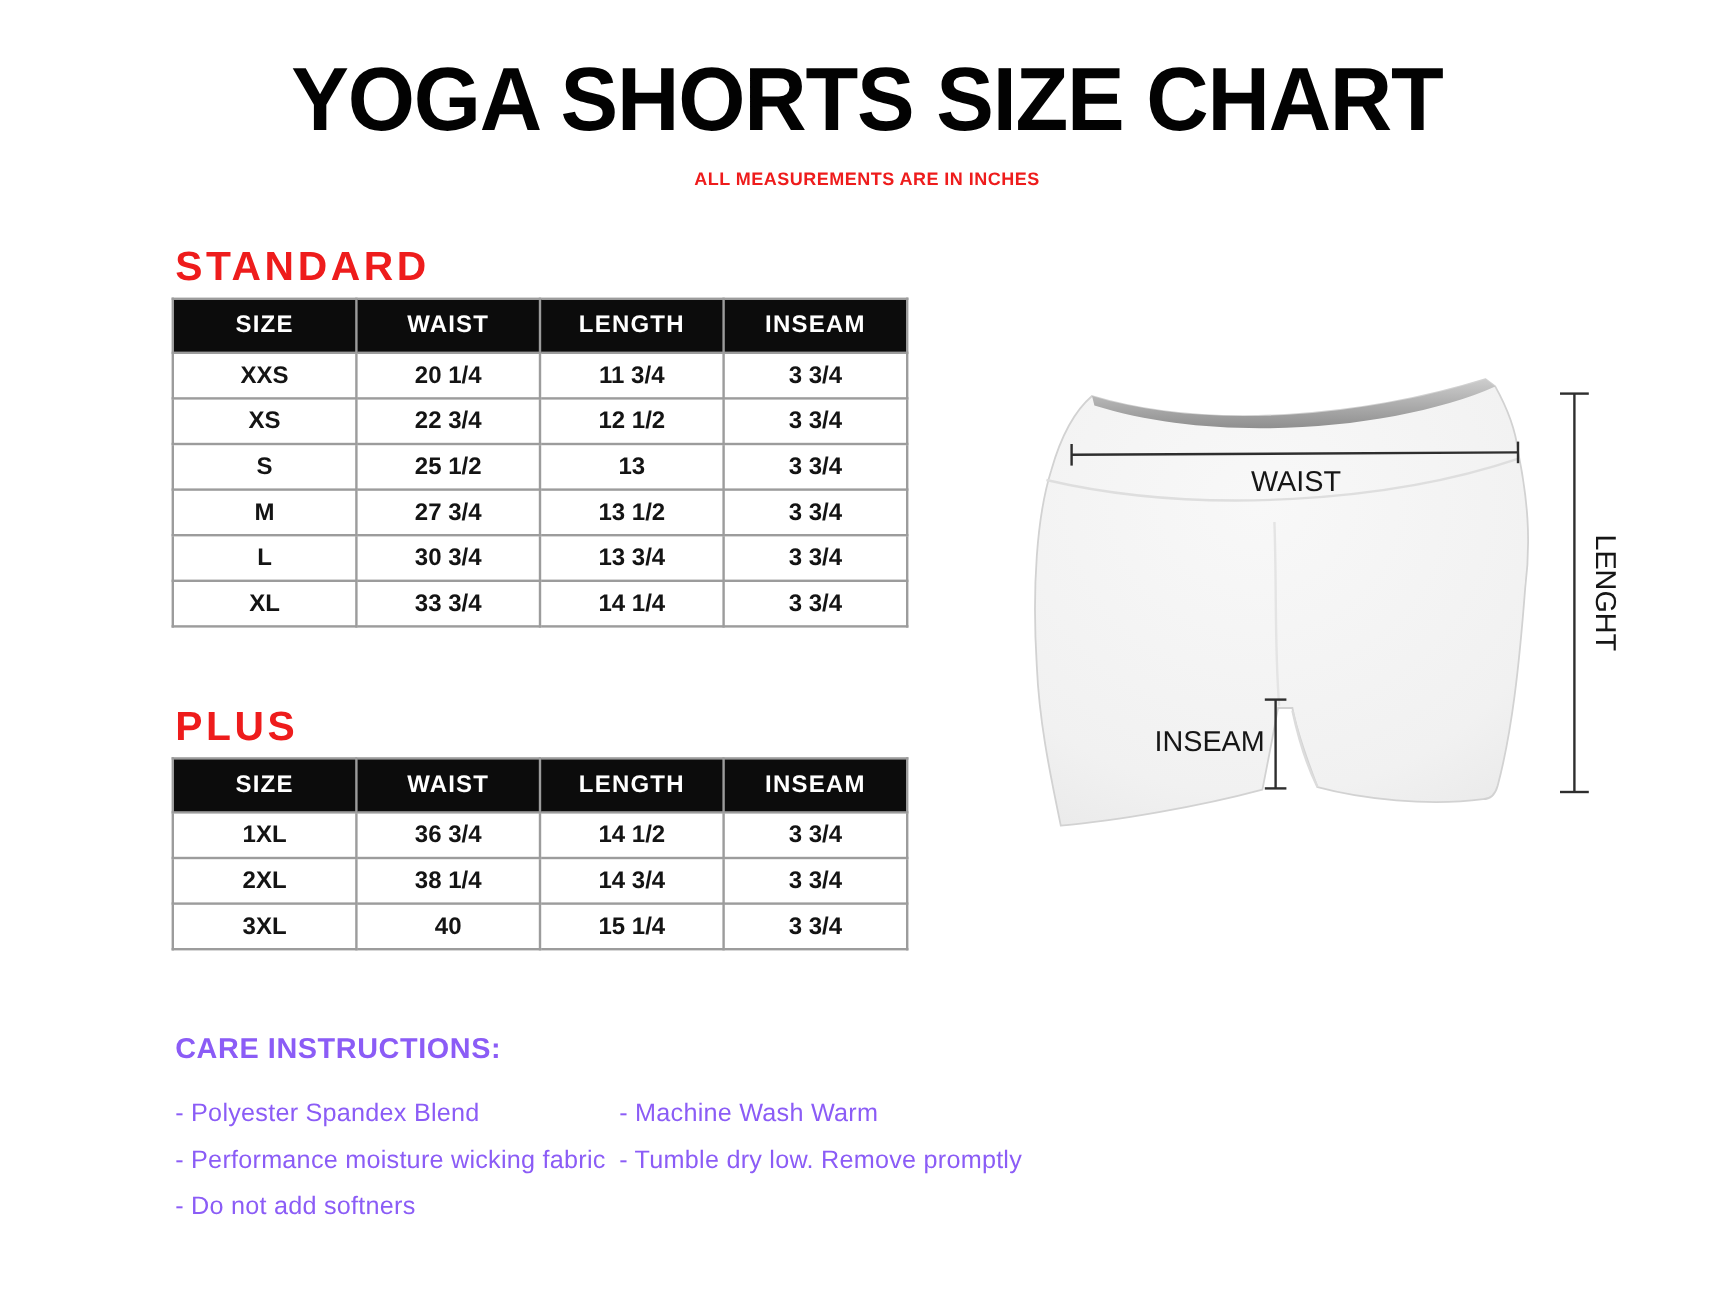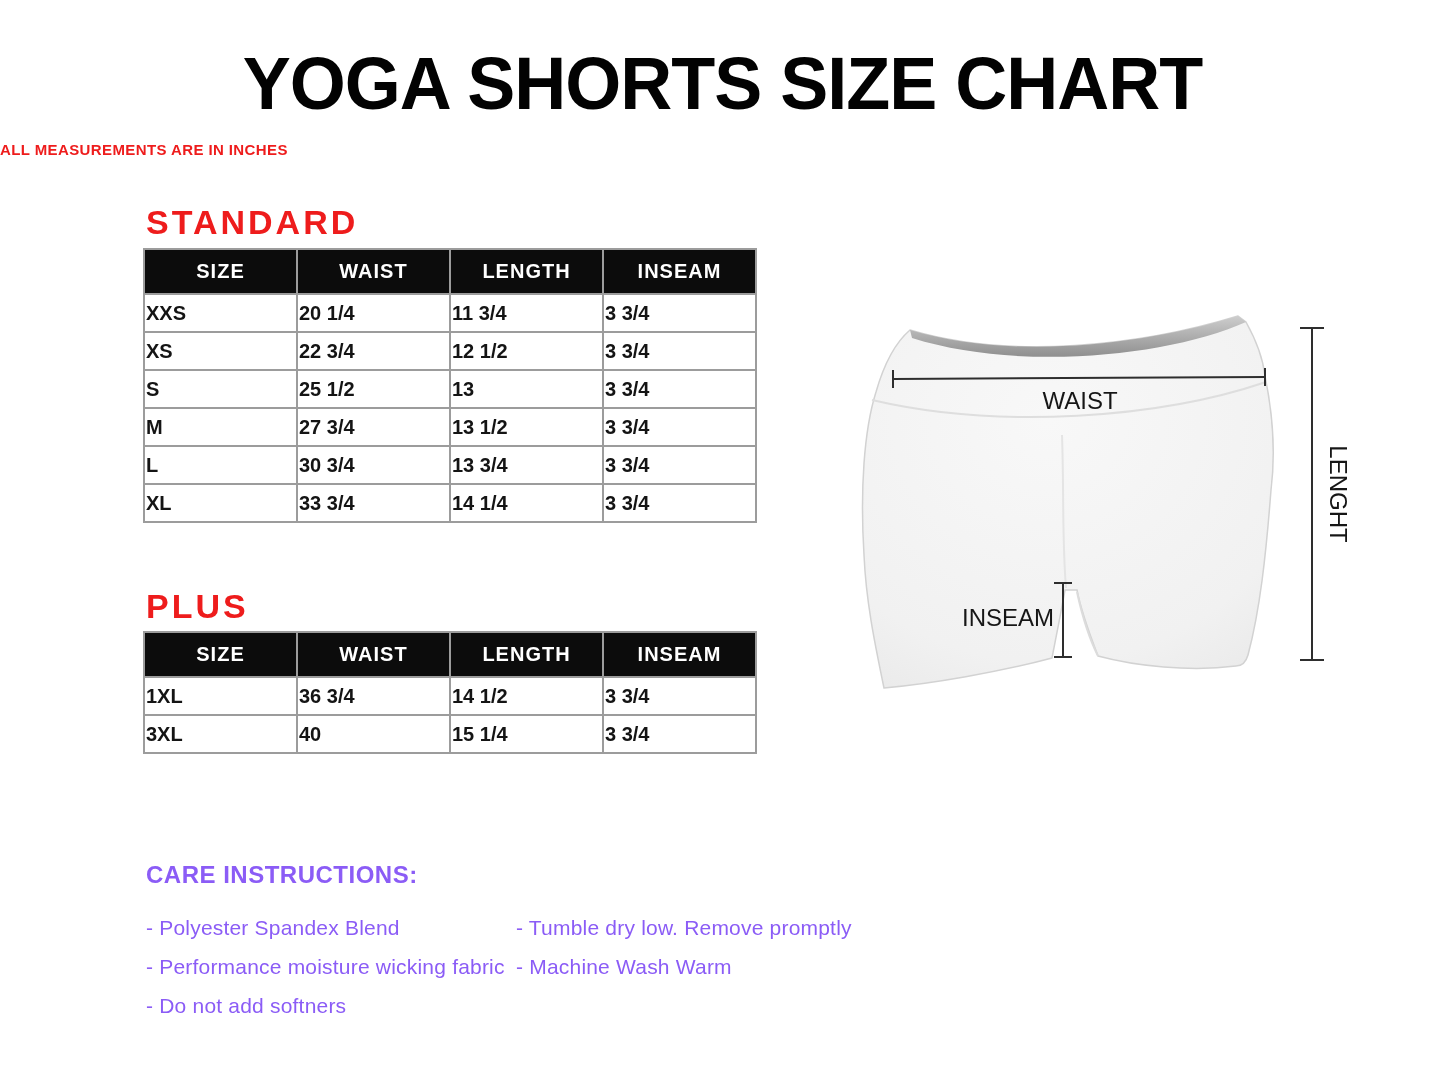--- a/index.html
+++ b/index.html
@@ -6,40 +6,40 @@
   body{
     width:1445px;height:1087px;position:relative;background:#ffffff;
     font-family:"Liberation Sans",sans-serif;color:#111;overflow:hidden;
   }
   .page-title{
     position:absolute;top:46px;left:0;width:100%;text-align:center;
     font-size:72px;font-weight:bold;letter-spacing:-1px;line-height:1;color:#020202;
     transform:scaleY(1.04);transform-origin:top center;white-space:nowrap;
   }
   .page-subtitle{
-    position:absolute;top:141px;left:0;width:100%;text-align:left;
+    position:absolute;top:141px;left:0;width:100%;text-align:center;
     font-size:15px;font-weight:bold;color:#EE1C1C;letter-spacing:.4px;
   }
   .section-heading{
     position:absolute;left:146px;margin:0;font-size:34px;font-weight:bold;
     color:#EE1C1C;letter-spacing:3px;line-height:1;
   }
   #standard-heading{top:205px;}
   #plus-heading{top:589px;}
   table.size-table{
     position:absolute;left:143px;width:614px;border-collapse:collapse;table-layout:fixed;
   }
   #standard-table{top:248px;}
   #plus-table{top:631px;}
   .size-table th{
     background:#0C0C0C;color:#fff;font-size:20px;font-weight:bold;letter-spacing:1px;
     height:41px;border:2px solid #9C9C9C;text-align:center;
   }
   .size-table td{
-    height:34px;border:2px solid #9C9C9C;
+    height:34px;border:2px solid #9C9C9C;text-align:center;
     font-size:20px;font-weight:bold;color:#141414;
   }
   #care-heading{
     position:absolute;left:146px;top:861px;margin:0;
     font-size:24px;font-weight:bold;letter-spacing:.5px;color:#8b5cf6;
   }
   .care-col{position:absolute;top:916px;font-size:21px;color:#8b5cf6;}
   #care-left{left:146px;}
   #care-right{left:516px;}
   .care-item{height:39px;letter-spacing:.2px;}
@@ -116,37 +116,43 @@
       </tr>
     </thead>
   <tbody>
       <tr>
         <td>1XL</td>
         <td>36 3/4</td>
         <td>14 1/2</td>
         <td>3 3/4</td>
       </tr>
       <tr>
+        <td>2XL</td>
+        <td>38 1/4</td>
+        <td>14 3/4</td>
+        <td>3 3/4</td>
+      </tr>
+      <tr>
         <td>3XL</td>
         <td>40</td>
         <td>15 1/4</td>
         <td>3 3/4</td>
       </tr>
     </tbody>
 </table>
 
 <h3 id="care-heading">CARE INSTRUCTIONS:</h3>
 <div id="care-left" class="care-col">
     <div class="care-item">- Polyester Spandex Blend</div>
     <div class="care-item">- Performance moisture wicking fabric</div>
     <div class="care-item">- Do not add softners</div>
   </div>
 <div id="care-right" class="care-col">
+    <div class="care-item">- Machine Wash Warm</div>
     <div class="care-item">- Tumble dry low. Remove promptly</div>
-    <div class="care-item">- Machine Wash Warm</div>
   </div>
 
 <svg class="diagram" viewBox="0 0 540 400">
   <defs>
     <radialGradient id="bodyGrad" cx="0.45" cy="0.28" r="1">
       <stop offset="0" stop-color="#f8f8f8"></stop>
       <stop offset="0.65" stop-color="#f1f1f1"></stop>
       <stop offset="1" stop-color="#e4e4e4"></stop>
     </radialGradient>
     <linearGradient id="bandGrad" x1="0" y1="0" x2="0" y2="1">

